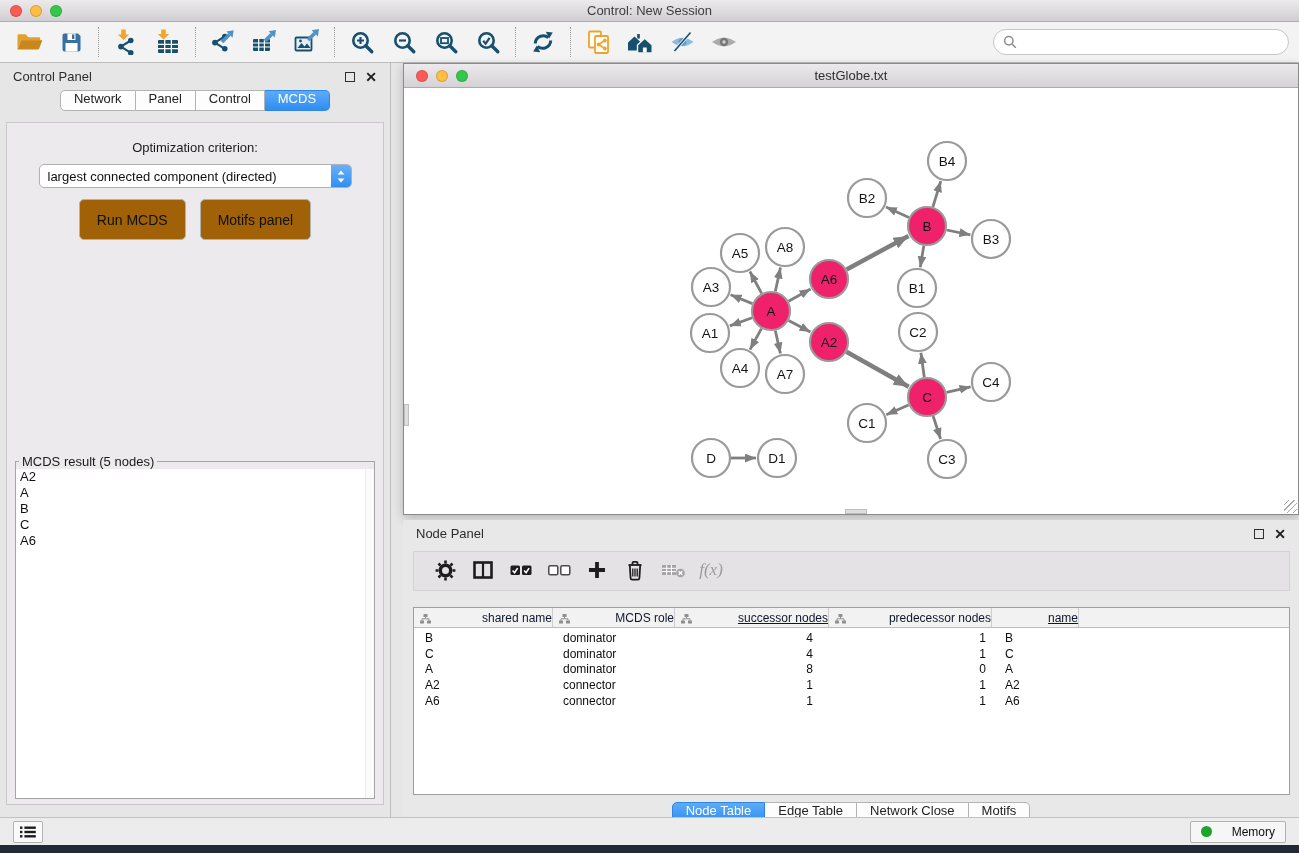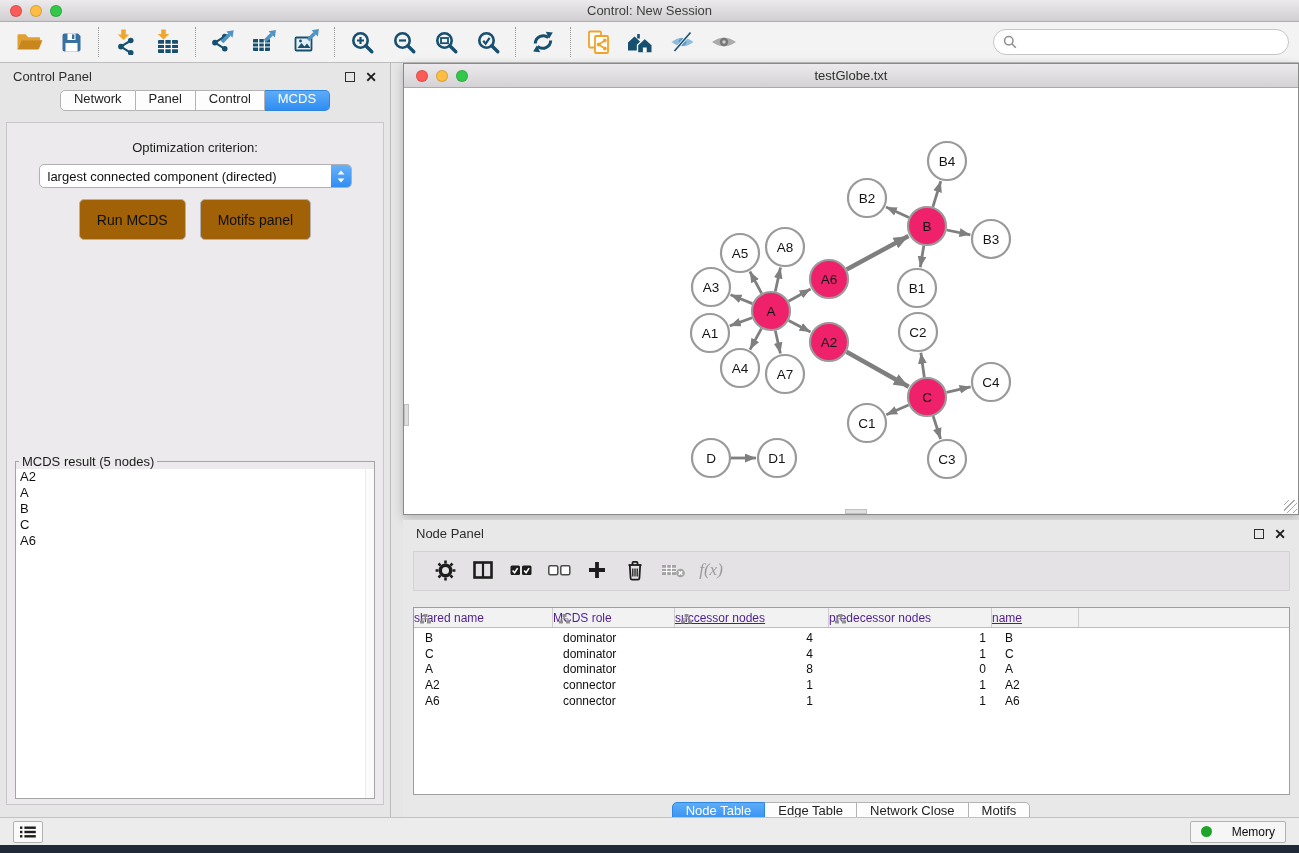--- a/index.html
+++ b/index.html
@@ -76,22 +76,22 @@
 
   
   .table-panel { position:absolute; left:403px; top:457px; right:0; height:297px; background:#e9e8e9; }
   .tp-toolbar { margin:4px 9px 16px 10px; height:40px; background:#e4e2e4; border:1px solid #d4d2d4;
     display:flex; align-items:flex-end; padding-left:12px; }
   .tpi { width:38px; height:40px; display:flex; align-items:center; justify-content:center; }
   .fx-label { font-family:"Liberation Serif",serif; font-style:italic; font-size:17px; color:#9b9b9b; }
   .tp-tablebox { margin:6px 9px 0 10px; height:188px; background:#fff; border:1px solid #9e9e9e;
     overflow:hidden; position:relative; }
   .thead { display:flex; height:20px; background:#f3f2f3; border-bottom:1px solid #bdbdbd; }
-  .th { position:relative; display:flex; align-items:center; justify-content:flex-start;
-    font-size:12px; color:#4c1d95; border-right:1px solid #cdcdcd; }
+  .th { position:relative; display:flex; align-items:center; justify-content:flex-end;
+    font-size:12px; color:#0f172a; border-right:1px solid #cdcdcd; }
   .th .tree-icon { position:absolute; left:6px; top:5px; }
   .th.filler { flex:1; border-right:none; }
   .tr { display:flex; height:15.8px; align-items:center; }
   .tr:first-child { margin-top:2px; }
   .td { font-size:12px; color:#0e0e0e; overflow:hidden; white-space:nowrap; }
   .td.a0 { padding-left:11px; } .td.a1 { padding-left:10px; }
   .td.a2 { text-align:right; padding-right:16px; } .td.a3 { text-align:right; padding-right:6px; }
   .td.a4 { padding-left:13px; }
   .tp-tabs { display:flex; justify-content:center; margin-top:7px; }
 

